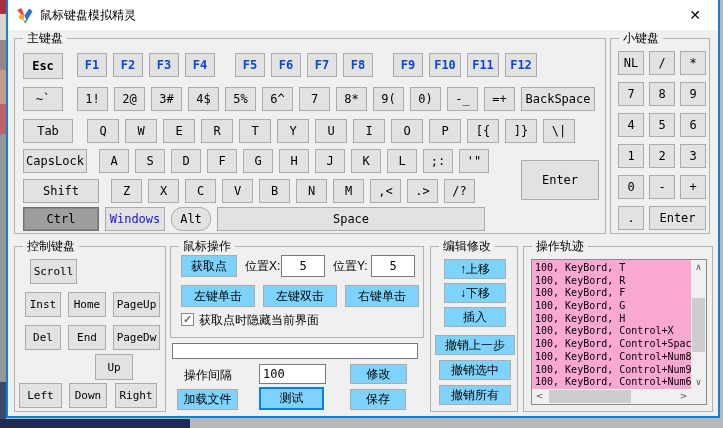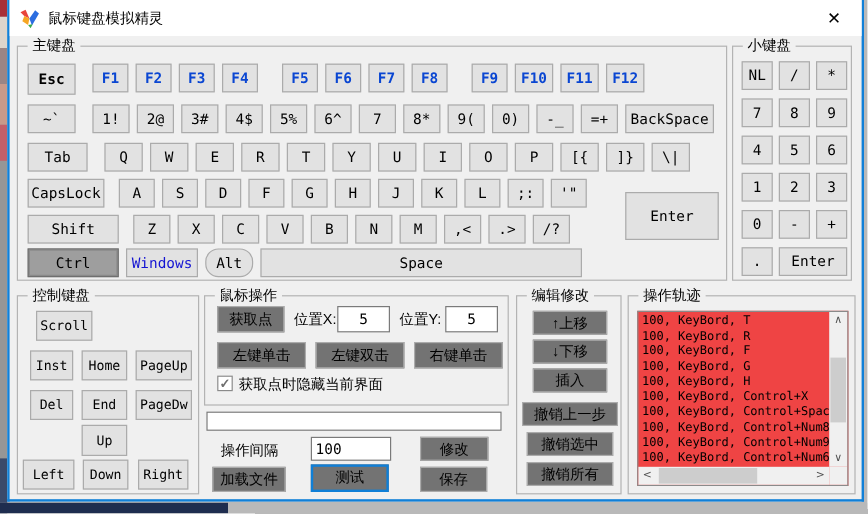--- a/index.html
+++ b/index.html
@@ -32,32 +32,32 @@
   .key{box-sizing:border-box;height:24px;background:#e2e2e2;border:1px solid #ababab;flex:none;
        display:flex;align-items:center;justify-content:center;white-space:nowrap;overflow:hidden;
        font:12px "DejaVu Sans Mono",monospace;color:#000;}
   .key.b{font-weight:bold;}
   .key.f{color:#0a46d2;font-weight:bold;}
   .key.w{color:#1414d2;}
   .key.p{background:#9e9e9e;border-color:#6f6f6f;box-shadow:inset 0 0 0 1px #8a8a8a;}
   .ctrlkeys .key{font-size:11px;}
   .enter-main{position:absolute;left:506px;top:121px;width:78px;height:40px;}
   
-  .btn{position:absolute;box-sizing:border-box;background:#737373;border:1px solid #ababab;
+  .btn{position:absolute;box-sizing:border-box;background:#7dd3fc;border:1px solid #ababab;
        display:flex;align-items:center;justify-content:center;font-size:12px;white-space:nowrap;}
   .tb{position:absolute;box-sizing:border-box;border:1px solid #7a7a7a;background:#fff;
       font:12px "DejaVu Sans Mono",monospace;padding:0 3px;}
   input.tb{outline:none;}
   .tb.center{text-align:center;}
   .mlabel{position:absolute;font-size:12px;line-height:14px;}
   .cbbox{position:absolute;width:13px;height:13px;box-sizing:border-box;background:#fff;border:1px solid #8a8a8a;
          display:flex;align-items:center;justify-content:center;font-size:11px;font-weight:bold;color:#6f6f6f;}
   .focused{border:2px solid #0f7fd7;}
   
-  .listbox{position:absolute;left:7px;top:12px;width:176px;height:146px;background:#ef4444;
+  .listbox{position:absolute;left:7px;top:12px;width:176px;height:146px;background:#f9a8d4;
            border:1px solid #8a8a8a;box-sizing:border-box;}
   .litems{position:absolute;left:3px;top:2px;right:15px;bottom:15px;overflow:hidden;
           font:10px/12.7px "DejaVu Sans Mono",monospace;white-space:nowrap;}
   .titem{height:12.7px;}
   .sbv{position:absolute;top:0;right:0;width:15px;bottom:15px;background:#f0f0f0;}
   .sbh{position:absolute;left:0;bottom:0;right:15px;height:15px;background:#f0f0f0;}
   .scorner{position:absolute;right:0;bottom:0;width:15px;height:15px;background:#f0f0f0;}
   .sarr{position:absolute;display:flex;align-items:center;justify-content:center;
         font-size:9px;color:#505050;width:15px;height:14px;font-family:"DejaVu Sans",sans-serif;}
   .thumbv{position:absolute;right:1px;width:13px;background:#cdcdcd;}
@@ -220,21 +220,21 @@
             <div class="key" style="width: 36px; height: 25px; margin-left: 6px;">Inst</div>
             <div class="key" style="width: 38px; height: 25px; margin-left: 7px;">Home</div>
             <div class="key" style="width: 47px; height: 25px; margin-left: 7px;">PageUp</div>
           </div>
           <div class="krow" style="top: 78px; left: 4px; gap: 0px;">
             <div class="key" style="width: 36px; height: 25px; margin-left: 6px;">Del</div>
             <div class="key" style="width: 38px; height: 25px; margin-left: 7px;">End</div>
             <div class="key" style="width: 47px; height: 25px; margin-left: 7px;">PageDw</div>
           </div>
           <div class="krow" style="top: 107px; left: 4px; gap: 0px;">
-            <div class="key" style="width: 38px; height: 26px; margin-left: 49px;">Up</div>
+            <div class="key" style="width: 38px; height: 26px; margin-left: 76px;">Up</div>
           </div>
           <div class="krow" style="top: 136px; left: 4px; gap: 0px;">
             <div class="key" style="width: 43px; height: 25px;">Left</div>
             <div class="key" style="width: 38px; height: 25px; margin-left: 7px;">Down</div>
             <div class="key" style="width: 42px; height: 25px; margin-left: 8px;">Right</div>
           </div>
         </div>
 
       <div class="group" style="left:162px;top:216px;width:254px;height:92px;">
         <span class="glabel">鼠标操作</span>

